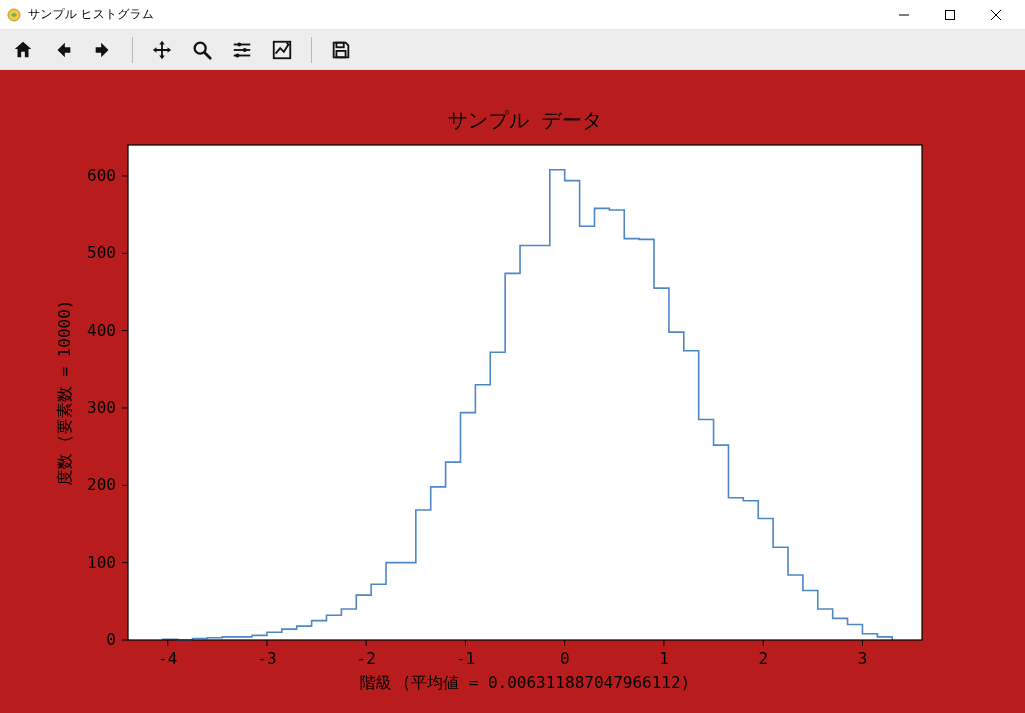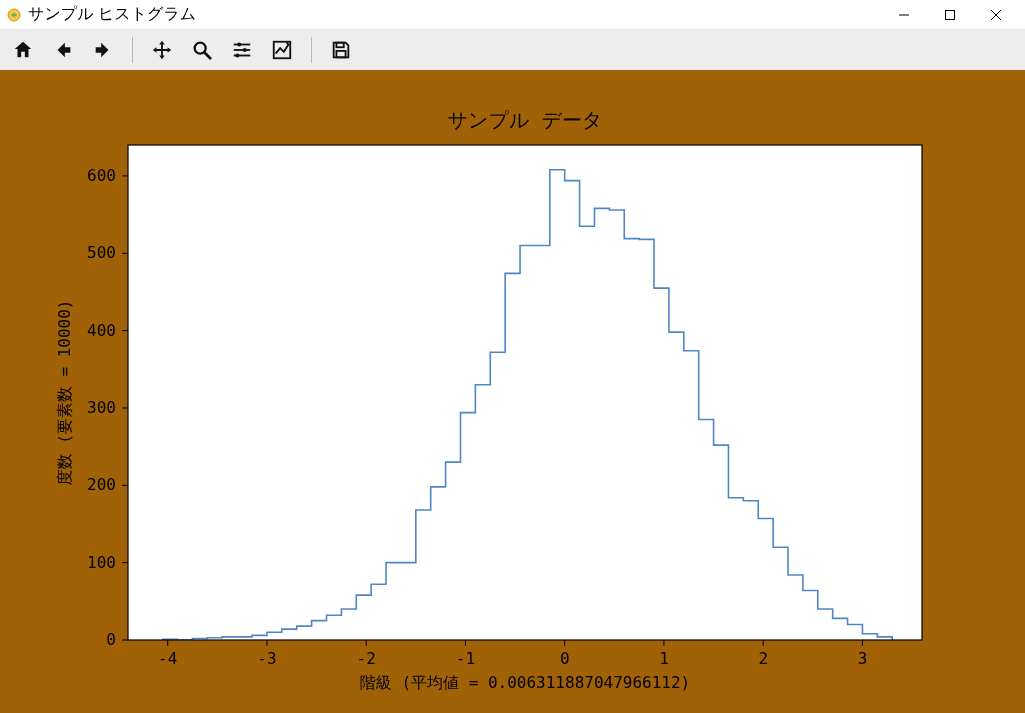--- a/index.html
+++ b/index.html
@@ -12,21 +12,21 @@
     overflow: hidden;
   }
   .titlebar {
     height: 30px;
     background: #ffffff;
     display: flex;
     align-items: center;
     padding: 0 6px;
     border-bottom: 1px solid #e8e8e8;
     box-sizing: border-box;
-    font-size: 16px;
+    font-size: 12px;
     color: #000;
   }
   .titlebar .app-icon {
     width: 16px; height: 16px;
     margin-right: 6px;
     display: inline-block;
   }
   .titlebar .title-text { flex: 0 0 auto; }
   .titlebar .spacer { flex: 1 1 auto; }
   .winbtn {
@@ -53,21 +53,21 @@
     width: 26px; height: 26px;
     display: flex; align-items: center; justify-content: center;
     color: #111;
   }
   .tbtn svg { width: 22px; height: 22px; }
 
   .canvas-area {
     position: relative;
     width: 1025px;
     height: 643px; 
-    background: #a16207;
+    background: #b91c1c;
   }
   .plot-svg {
     position: absolute;
     left: 0; top: 0;
   }
   .axis-label, .tick-label, .chart-title {
     font-family: "MS Gothic", "Meiryo", monospace;
     fill: #000;
   }
 </style>

